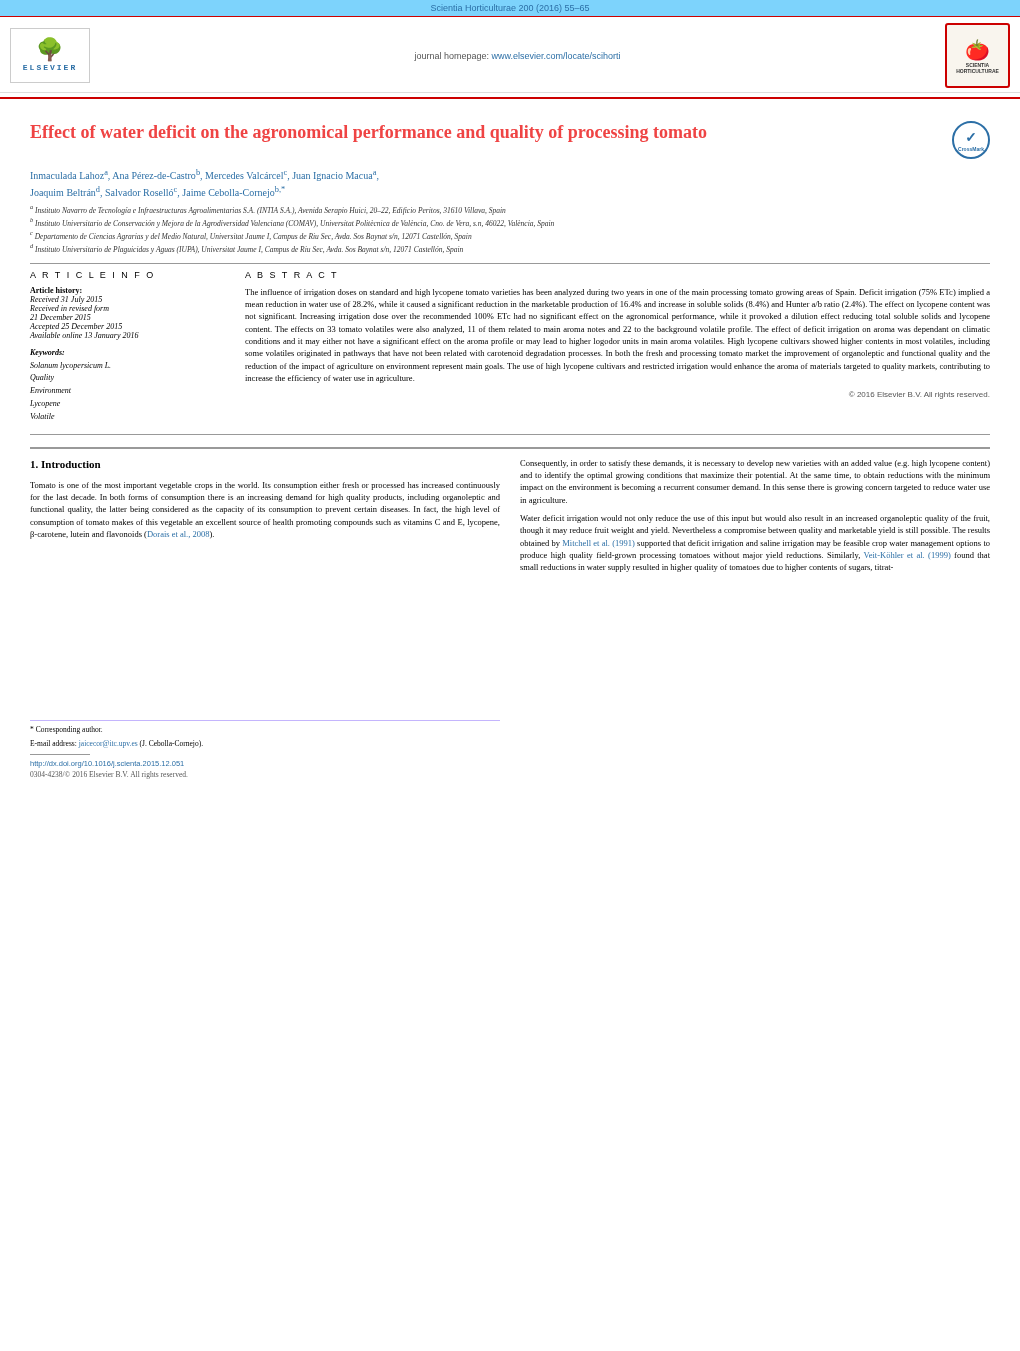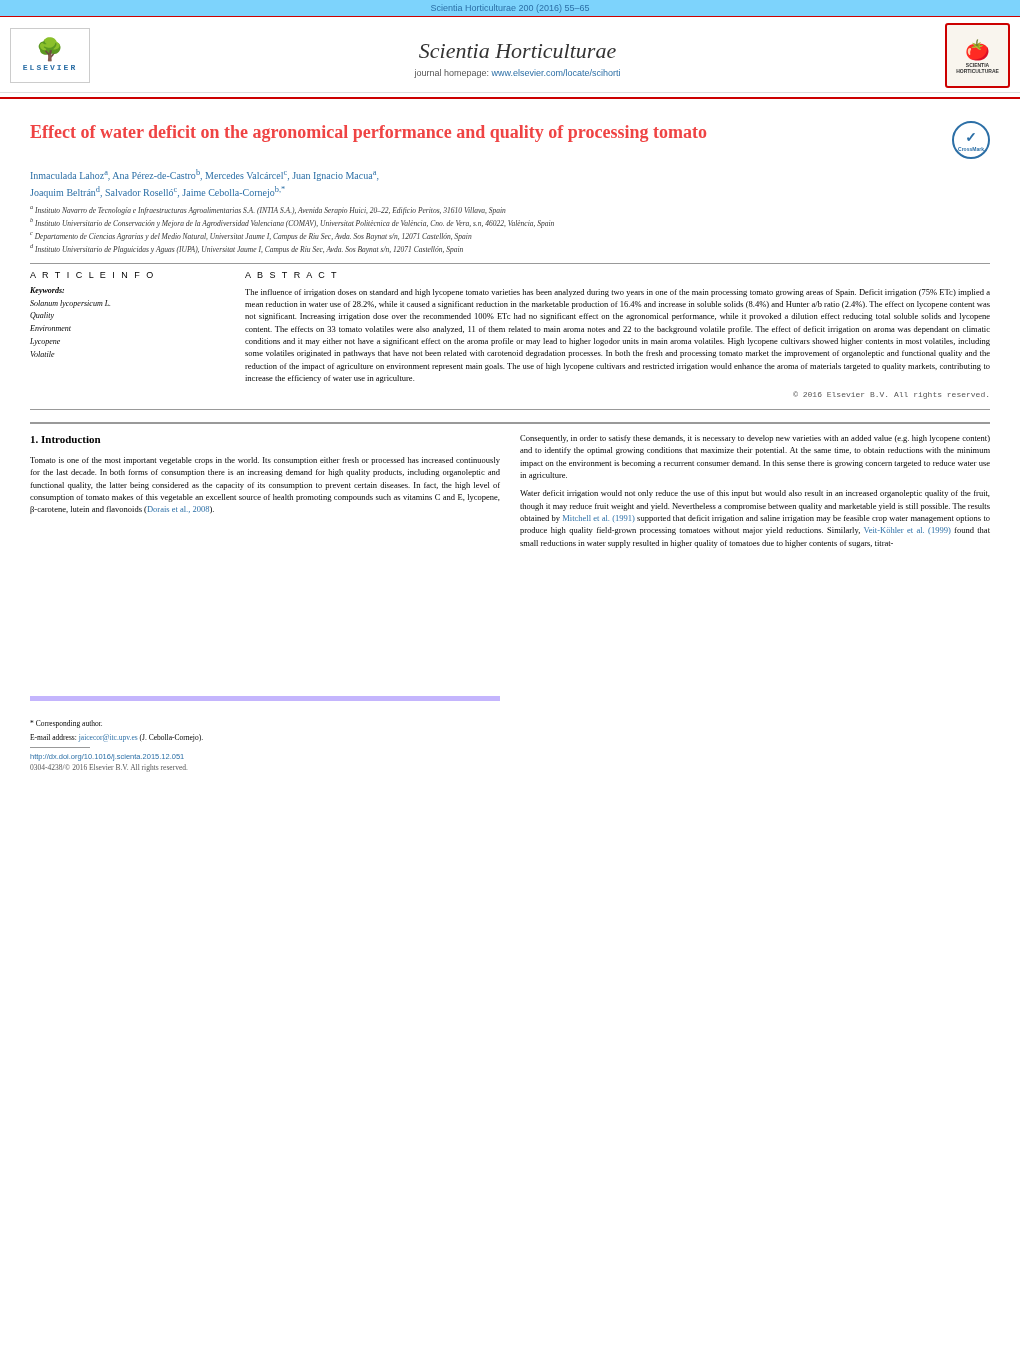--- a/index.html
+++ b/index.html
@@ -159,21 +159,21 @@
       line-height: 1.45;
       text-align: justify;
       color: #000;
     }
 
     .copyright-line {
       font-size: 8px;
       text-align: right;
       color: #555;
       margin-top: 6px;
-      font-family: Liberation Mono, monospace;
+      font-family: Liberation Sans, sans-serif;
     }
 
     
     .introduction-section {
       margin-top: 12px;
       border-top: 2px solid #999;
       padding-top: 8px;
     }
 
     .two-col-body {
@@ -202,22 +202,22 @@
     }
 
     .body-text a, .ref-link {
       color: #2c6fa6;
       text-decoration: none;
     }
 
     
     .article-footer {
       margin-top: 15px;
-      border-top: 5px solid #c4b5fd;
-      padding-top: 18px;
+      border-top: 1px solid #c4b5fd;
+      padding-top: 4px;
       font-size: 7.5px;
     }
 
     .footnote-line {
       margin-bottom: 3px;
       font-size: 7.5px;
     }
 
     .doi-line {
       color: #2c6fa6;
@@ -263,21 +263,20 @@
       <span>Scientia Horticulturae 200 (2016) 55–65</span>
     </div>
     <div class="journal-top-bar">
 
       <div class="elsevier-box" style="width:80px;height:55px;">
         <div style="font-size:22px;color:#2d7d2d;line-height:1;">🌳</div>
         <div style="font-family:Liberation Mono, monospace;font-size:8px;font-weight:bold;color:#2c6fa6;letter-spacing:2px;margin-top:2px;">ELSEVIER</div>
       </div>
 
       <div class="journal-info-center">
-        <div class="journal-title-main">Scientia Horticulturae</div>
         <div style="font-size:9px;font-family:Arial,sans-serif;color:#555;">
           <span>journal homepage:</span>
           <a style="color:#2c6fa6;text-decoration:none;text-align:right;">www.elsevier.com/locate/scihorti</a>
         </div>
       </div>
 
       <div class="scihorti-logo" style="width:65px;height:65px;border:2px solid #c00;border-radius:3px;display:flex;flex-direction:column;align-items:center;justify-content:center;background:#f9f5ee;">
         <div style="font-size:20px;">🍅</div>
         <div style="font-size:5px;font-family:Arial;color:#333;text-align:center;font-weight:bold;">SCIENTIA<br>HORTICULTURAE</div>
       </div>
@@ -306,20 +305,28 @@
       <div><sup>d</sup> <span>Instituto Universitario de Plaguicidas y Aguas (IUPA), Universitat Jaume I, Campus de Riu Sec, Avda. Sos Baynat s/n, 12071 Castellón, Spain</span></div>
     </div>
 
     <hr class="section-divider">
 
     <div class="article-body">
 
       <div class="article-info-col">
         <h3>A R T I C L E   I N F O</h3>
 
+        <div class="article-history">
+          <div style="font-weight:bold;font-style:normal;font-size:8px;">Article history:</div>
+          <div>Received 31 July 2015</div>
+          <div>Received in revised form</div>
+          <div>21 December 2015</div>
+          <div>Accepted 25 December 2015</div>
+          <div>Available online 13 January 2016</div>
+        </div>
 
         <div class="keywords-section">
           <div class="kw-title">Keywords:</div>
           <ul>
             <li>Solanum lycopersicum L.</li>
             <li>Quality</li>
             <li>Environment</li>
             <li>Lycopene</li>
             <li>Volatile</li>
           </ul>

